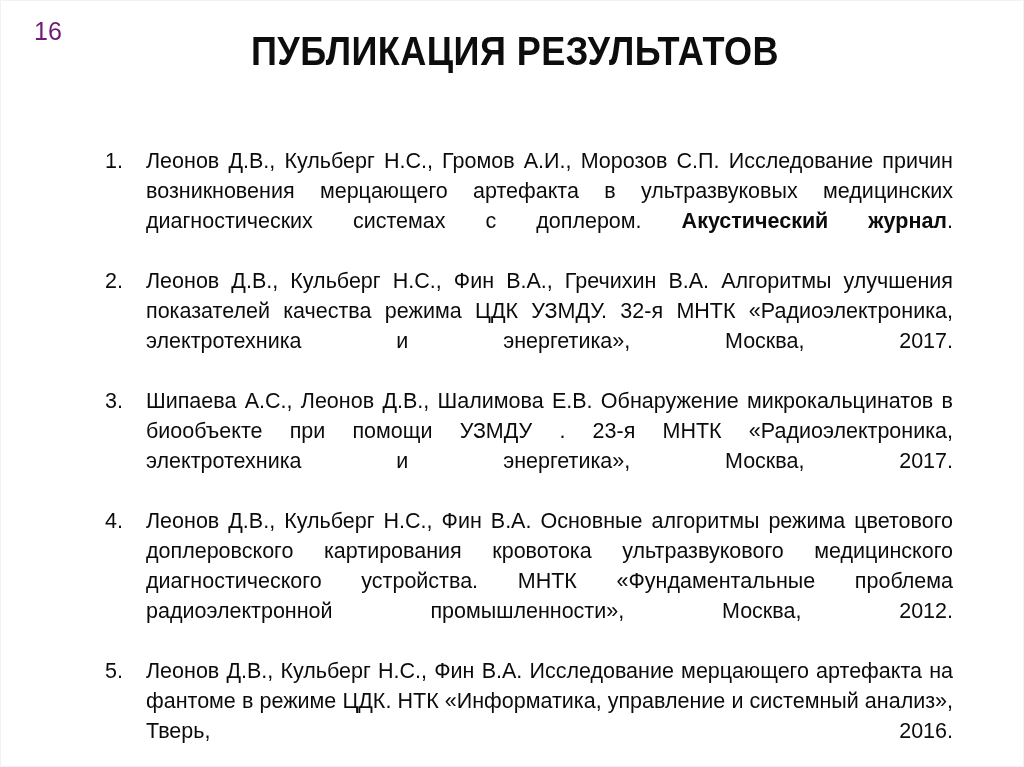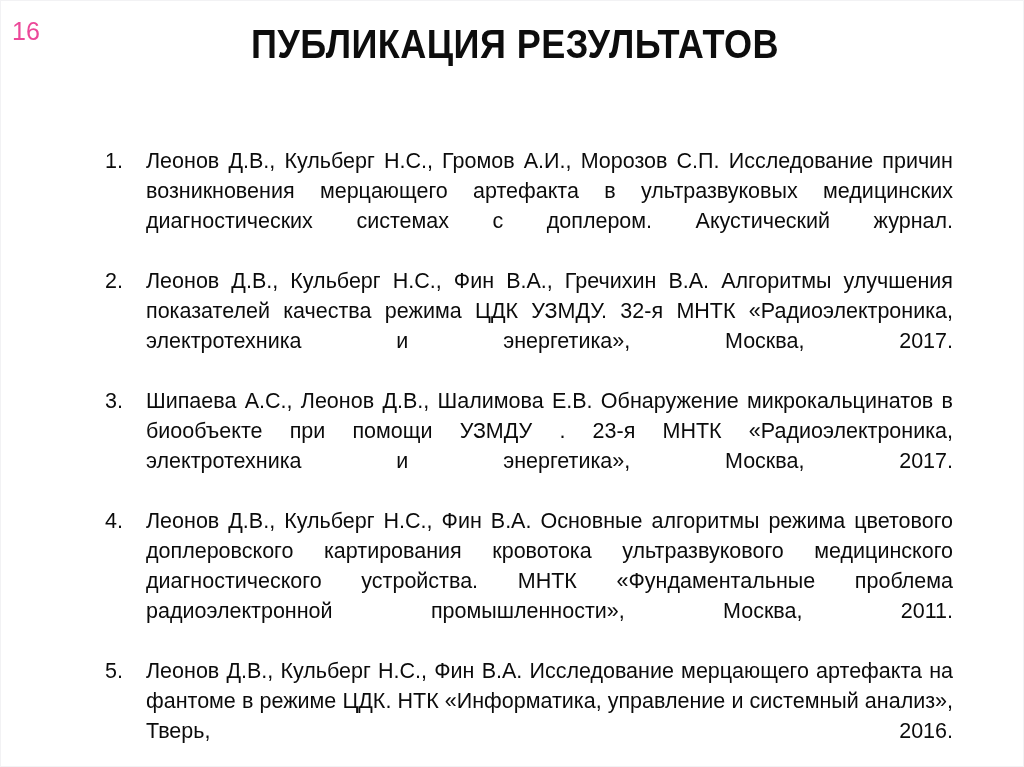--- a/index.html
+++ b/index.html
@@ -17,38 +17,39 @@
     box-sizing: border-box;
     border: 1px solid #f2f2f4;
     overflow: hidden;
     font-family: "Liberation Sans", "DejaVu Sans", sans-serif;
     -webkit-font-smoothing: antialiased;
   }
 
   
   .page-number {
     position: absolute;
-    left: 11px;
+    left: 33px;
     top: 18px;
     font-family: "Liberation Sans", "DejaVu Sans", sans-serif;
     font-size: 25px;
     line-height: 1;
-    color: #ec4899;
+    color: #701a75;
     letter-spacing: 0.2px;
     font-weight: 400;
   }
 
   
   .slide-title {
     position: absolute;
     left: 70px;
     right: 64px;
     top: 22px;
     height: 58px;
     display: flex;
+    align-items: center;
     justify-content: center;
     text-align: center;
   }
 
   .slide-title .title-text {
     font-family: "Liberation Sans Narrow", "Liberation Sans", "DejaVu Sans Condensed", sans-serif;
     font-size: 41px;
     font-weight: 700;
     color: #0d0d0d;
     letter-spacing: 0.5px;
@@ -94,21 +95,21 @@
   }
 
   .ref-item .ref-text {
     display: block;
     text-align: justify;
     text-align-last: left;
   }
 
   .ref-item .ref-text b,
   .ref-item .ref-text strong {
-    font-weight: 400;
+    font-weight: 700;
   }
 
   
   .ref-text::after {
     content: "";
     display: inline-block;
     width: 100%;
   }
 </style>
 </head>
@@ -134,21 +135,21 @@
       <span class="ref-text">Леонов Д.В., Кульберг Н.С., Фин В.А., Гречихин В.А. Алгоритмы улучшения показателей качества режима ЦДК УЗМДУ. 32-я МНТК «Радиоэлектроника, электротехника и энергетика», Москва, 2017.</span>
     </li>
 
     <li class="ref-item">
       <span class="ref-num">3.</span>
       <span class="ref-text">Шипаева А.С., Леонов Д.В., Шалимова Е.В. Обнаружение микрокальцинатов в биообъекте при помощи УЗМДУ . 23-я МНТК «Радиоэлектроника, электротехника и энергетика», Москва, 2017.</span>
     </li>
 
     <li class="ref-item">
       <span class="ref-num">4.</span>
-      <span class="ref-text">Леонов Д.В., Кульберг Н.С., Фин В.А. Основные алгоритмы режима цветового доплеровского картирования кровотока ультразвукового медицинского диагностического устройства. МНТК «Фундаментальные проблема радиоэлектронной промышленности», Москва, 2011.</span>
+      <span class="ref-text">Леонов Д.В., Кульберг Н.С., Фин В.А. Основные алгоритмы режима цветового доплеровского картирования кровотока ультразвукового медицинского диагностического устройства. МНТК «Фундаментальные проблема радиоэлектронной промышленности», Москва, 2012.</span>
     </li>
 
     <li class="ref-item">
       <span class="ref-num">5.</span>
       <span class="ref-text">Леонов Д.В., Кульберг Н.С., Фин В.А. Исследование мерцающего артефакта на фантоме в режиме ЦДК. НТК «Информатика, управление и системный анализ», Тверь, 2016.</span>
     </li>
 
   </ol>
 
 </div>

